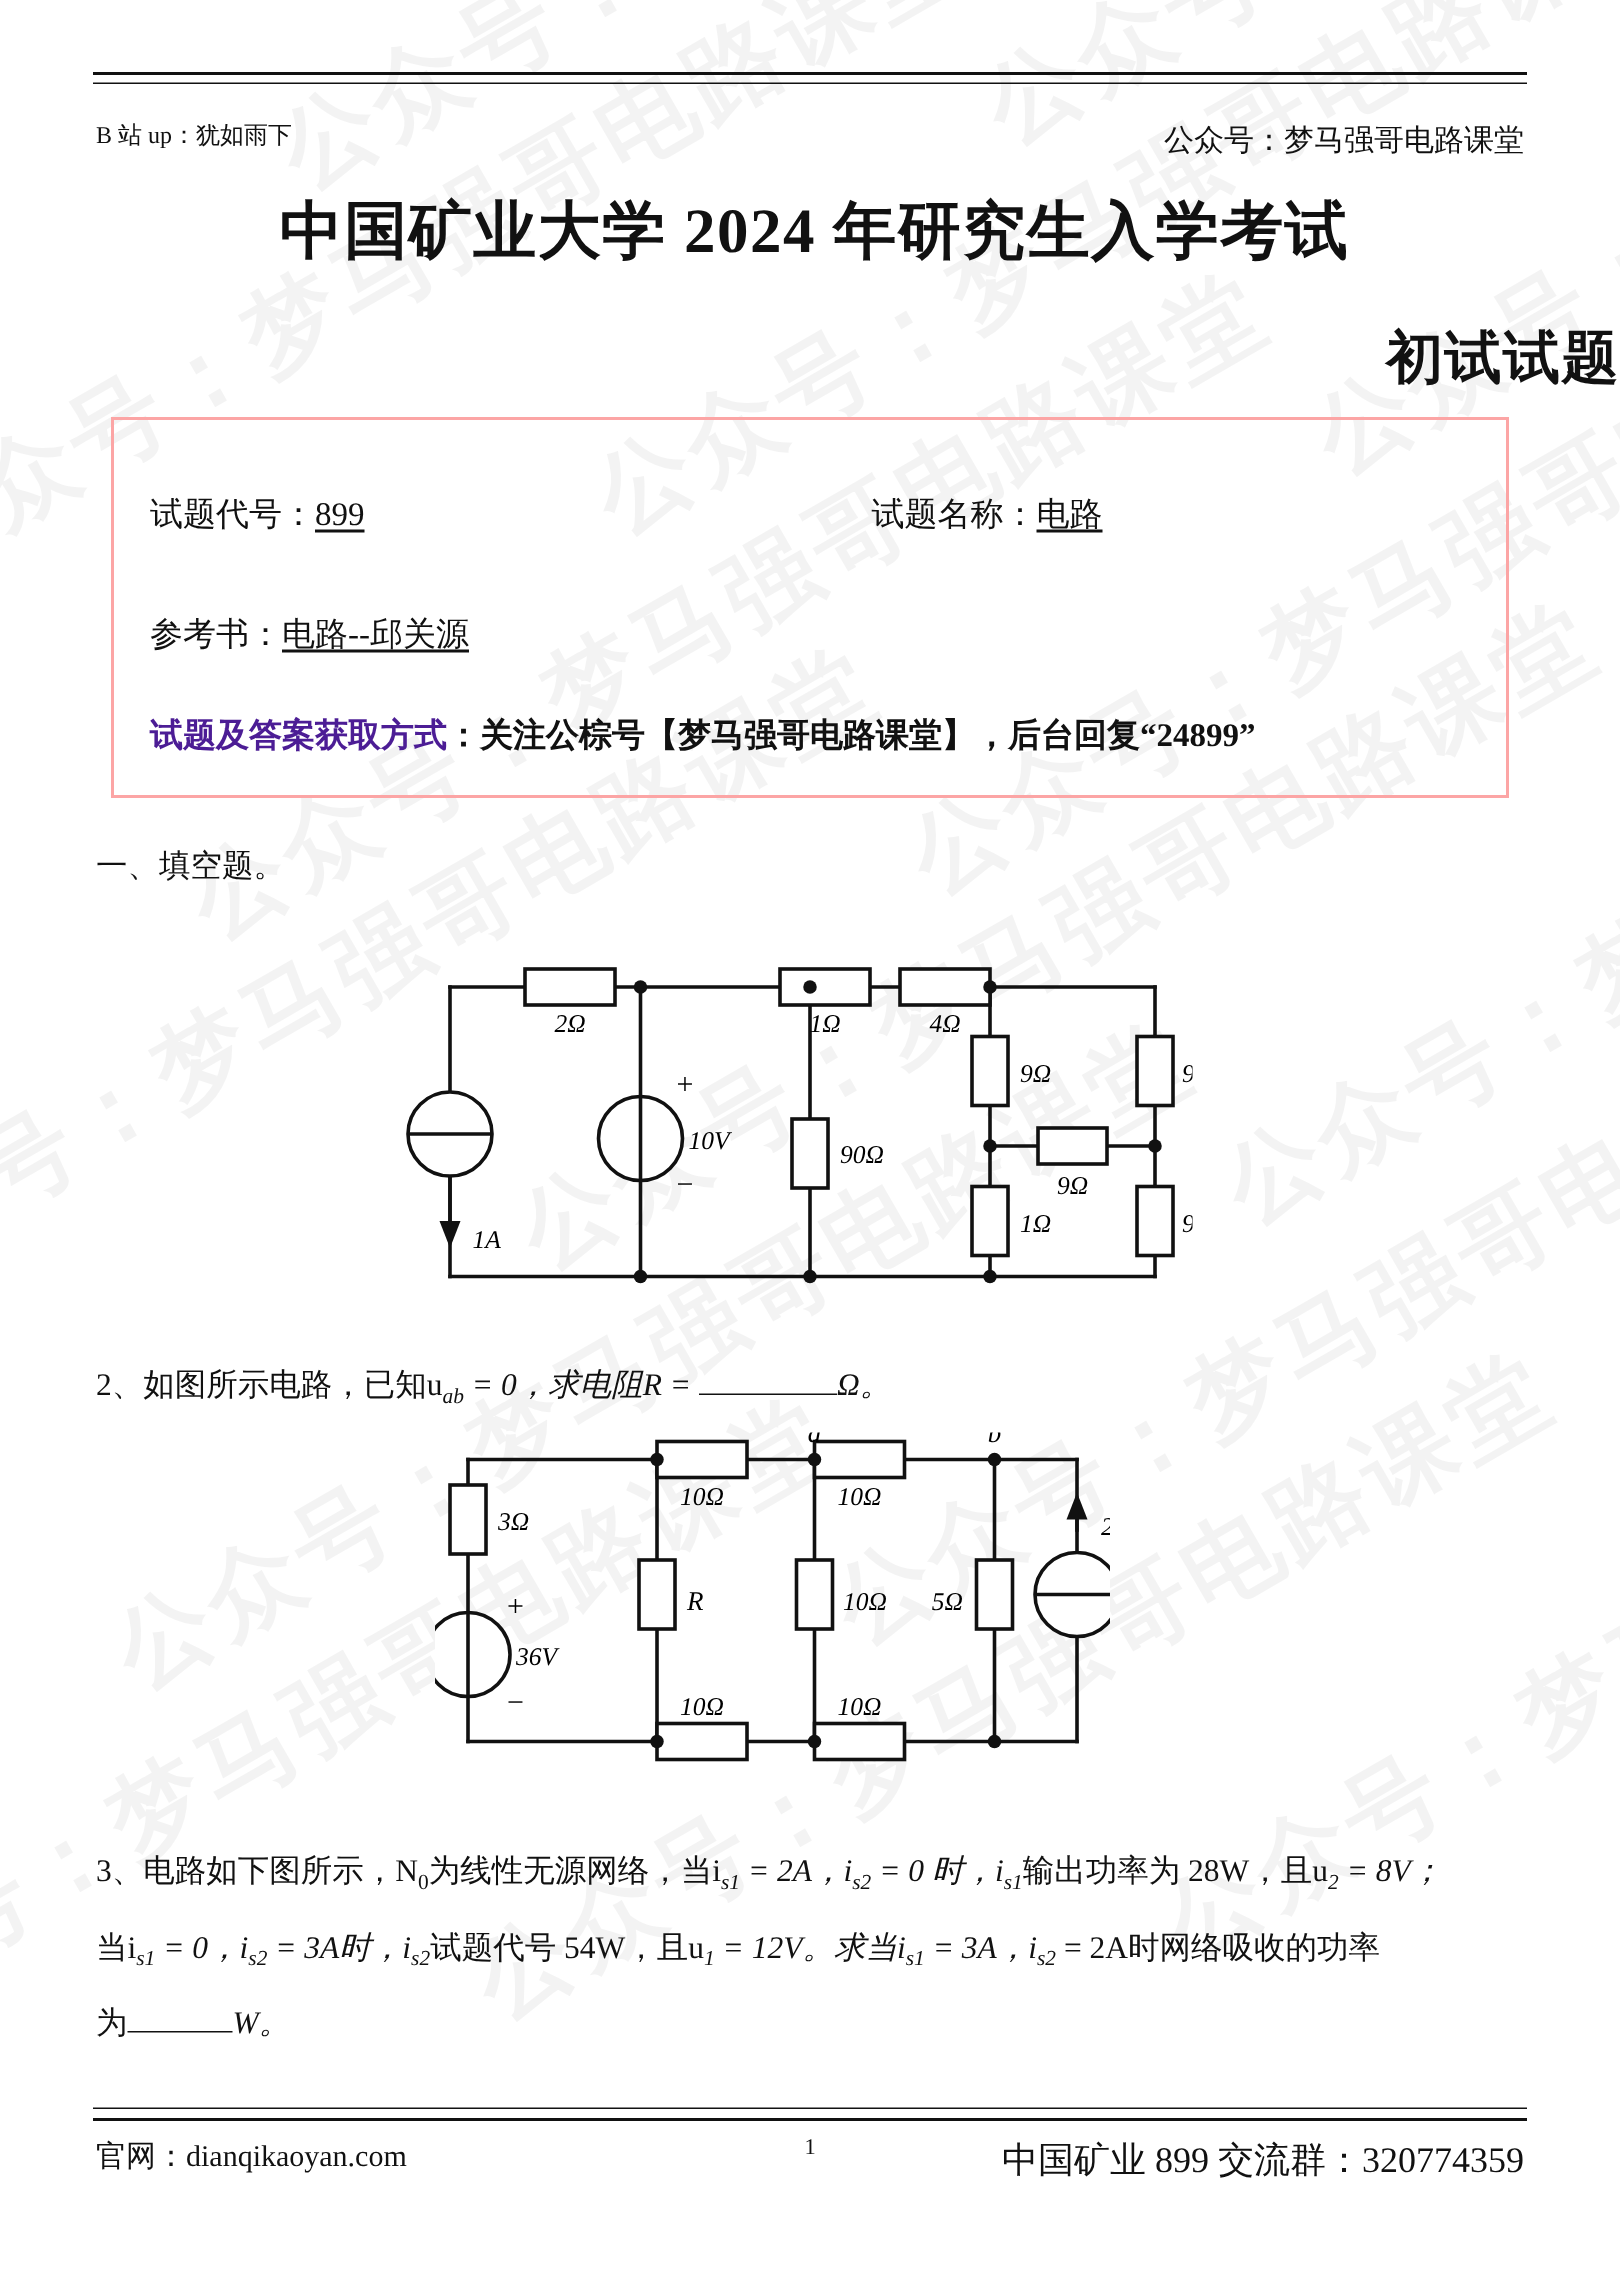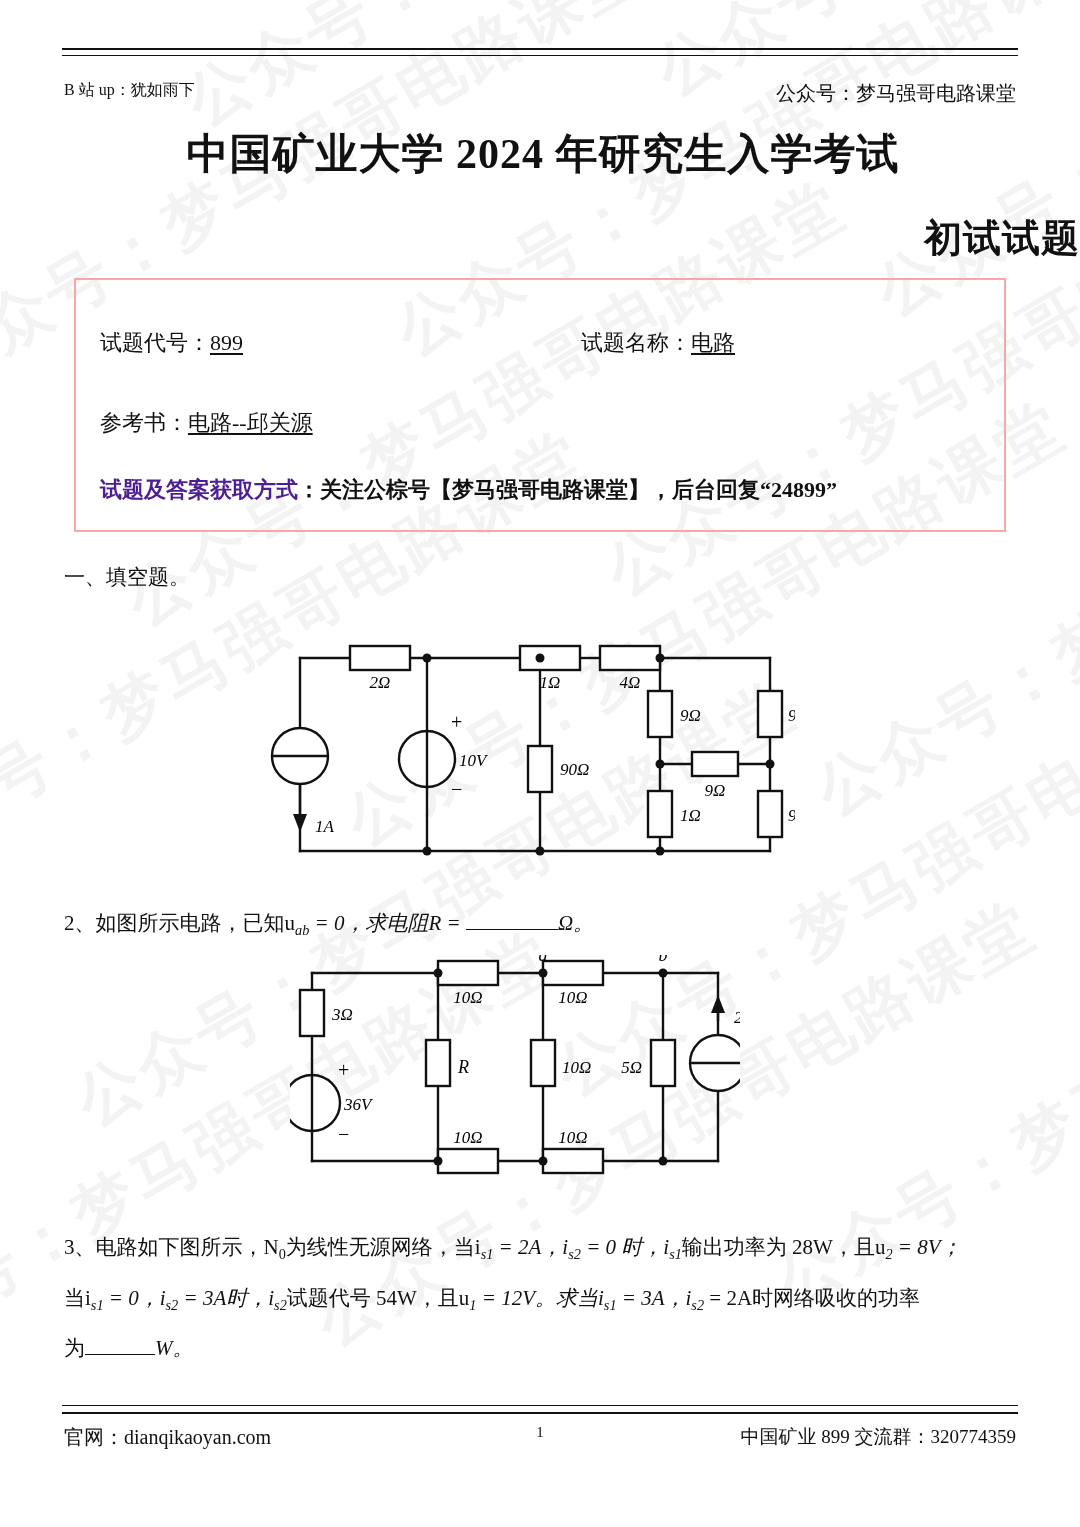--- a/index.html
+++ b/index.html
@@ -122,21 +122,21 @@
   .blank { display: inline-block; border-bottom: 1.6px solid #111; }
   .blank-w1 { width: 84px; }
   .blank-w2 { width: 92px; }
   .blank-w3 { width: 70px; }
   .it { font-style: italic; }
   sub { font-size: 0.68em; }
 
   
   .ft-left  { position: absolute; left: 64px;  top: 1424px; font-size: 20px; }
   .ft-mid   { position: absolute; left: 0; right: 0; top: 1424px; text-align: center; font-size: 15px; }
-  .ft-right { position: absolute; right: 64px; top: 1424px; font-size: 19px; }
+  .ft-right { position: absolute; right: 64px; top: 1424px; font-size: 24px; }
 
   
   .circuit { position: absolute; z-index: 2; }
   .c1 { left: 255px; top: 636px; }
   .c2 { left: 290px; top: 955px; }
   svg text { font-family: "Liberation Serif", "DejaVu Serif", serif; }
 </style>
 </head>
 <body>
 

